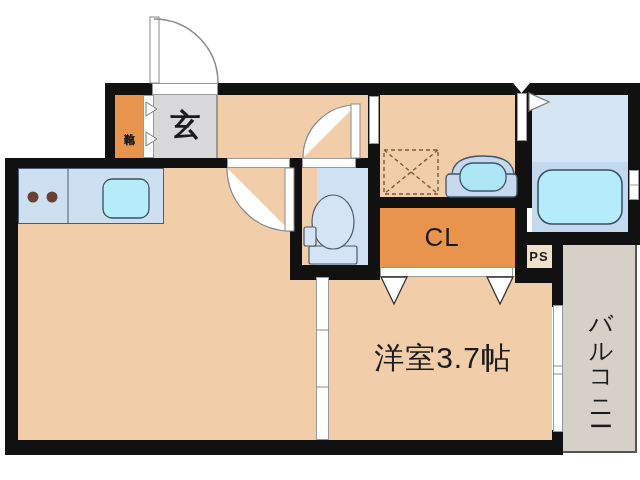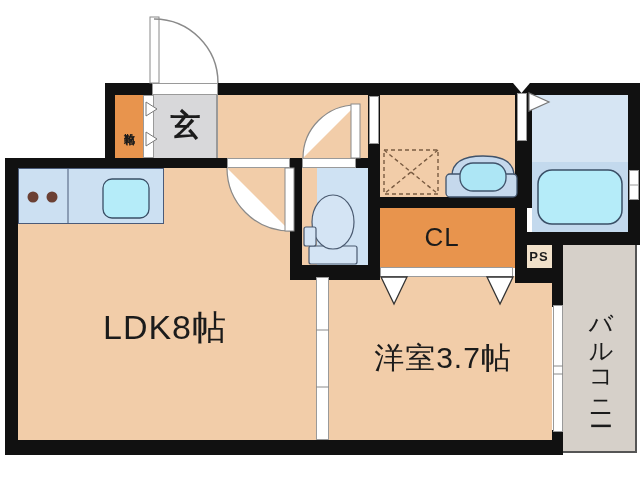--- a/index.html
+++ b/index.html
@@ -130,19 +130,18 @@
     </g>
 
     <g stroke="#8a8a8a">
       <line x1="553" y1="366" x2="563" y2="366"></line>
       <line x1="553" y1="374" x2="563" y2="374"></line>
     </g>
   </svg>
 
   <div class="lbl v" style="left:129px;top:126px;font-size:11px;font-weight:700;">靴箱</div>
   <div class="lbl" style="left:186px;top:125px;font-size:30px;font-weight:600;">玄</div>
-  <div class="lbl" style="left:165px;top:327px;font-size:34px;font-weight:500;">LDK8帖</div>
   <div class="lbl" style="left:443px;top:358px;font-size:30px;font-weight:500;">洋室3.7帖</div>
   <div class="lbl" style="left:442px;top:237px;font-size:26px;font-weight:500;">CL</div>
   <div class="lbl" style="left:539px;top:256px;font-size:13px;font-weight:700;">PS</div>
   <div class="lbl v" style="left:601px;top:356px;font-size:24px;font-weight:500;">バルコニー</div>
 
 </div>
 
 </body></html>

